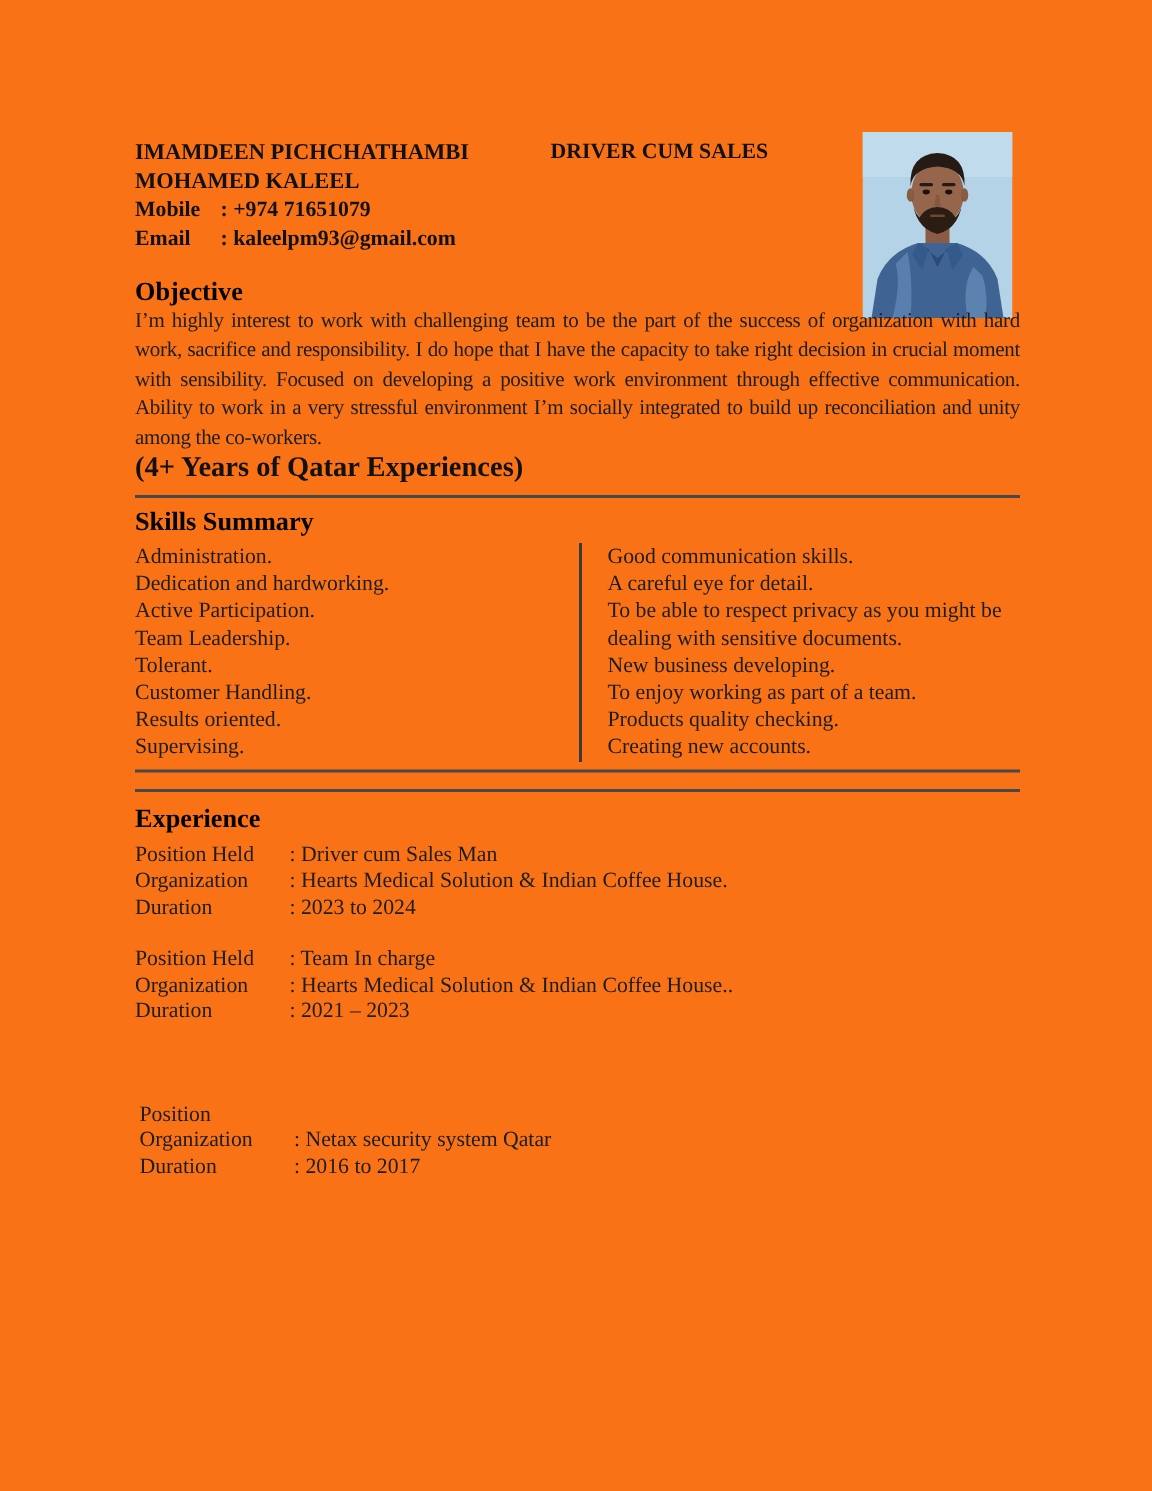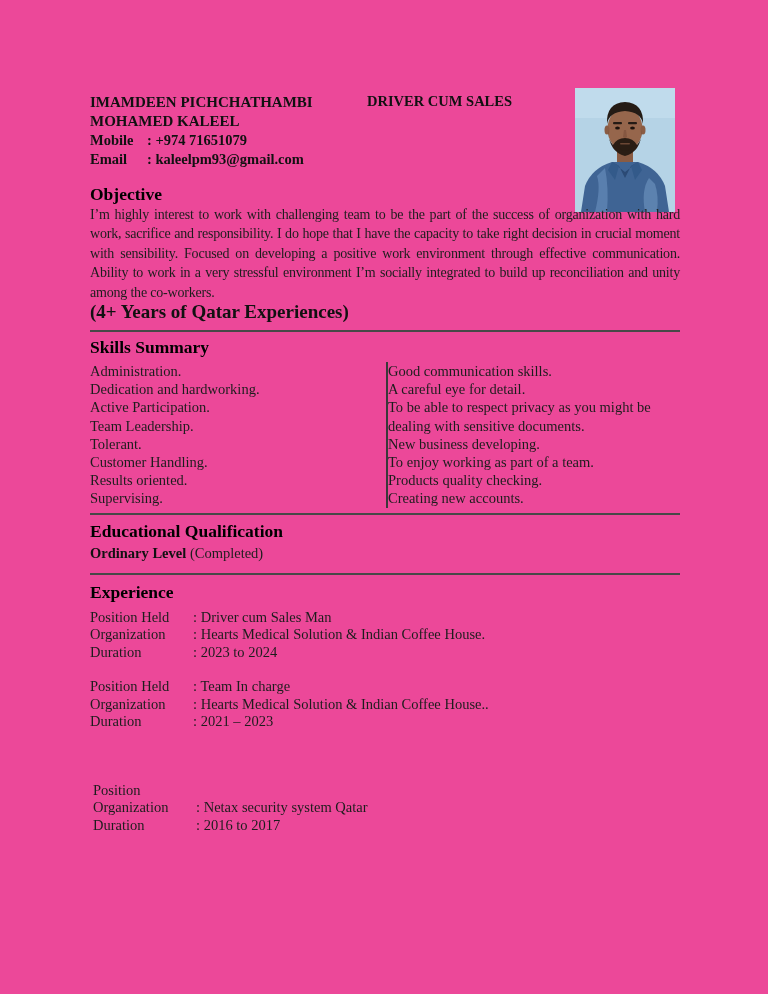--- a/index.html
+++ b/index.html
@@ -1,17 +1,17 @@
 <!DOCTYPE html>
 <html><head>
 <meta charset="utf-8">
 <style>
   html,body{margin:0;padding:0;background:#fff;}
   .page{
-    position:relative;width:768px;height:994px;background:#ec4899;overflow:hidden;
+    position:relative;width:768px;height:994px;background:#f97316;overflow:hidden;
     font-family:"Liberation Serif","DejaVu Serif",serif;color:#1e1e1e;
   }
   .content{position:absolute;left:90px;top:93px;width:590px;}
 
   
   .hdr{position:relative;}
   .name-line{font-weight:bold;font-size:15px;line-height:19px;color:#111;}
   .job-title{position:absolute;left:277px;top:0;font-weight:bold;font-size:14.5px;color:#111;white-space:nowrap;}
   .contact-row{font-weight:bold;font-size:14.5px;line-height:19px;color:#111;}
   .c-label{display:inline-block;width:57px;}
@@ -32,21 +32,21 @@
   .rule{height:2px;background:#484848;}
   .rule-1{margin-top:9px;}
   .rule-2{margin-top:5px;}
   .rule-3{margin-top:11px;}
 
   
   .skills-h{margin-top:4px;}
   .skills-cols{display:flex;margin-top:4px;align-items:flex-end;}
   .skills-left{width:296px;}
   .vdiv{width:2px;background:#3a3a3a;align-self:stretch;}
-  .skills-right{flex:1;padding-left:0;}
+  .skills-right{flex:1;padding-left:17px;}
   .skill{font-size:14.5px;line-height:18.2px;color:#1d1d1d;}
 
   
   .edu-h{margin-top:5px;}
   .edu-line{margin:2px 0 0;font-size:14.5px;line-height:18px;}
   .edu-level{font-weight:bold;color:#111;}
 
   
   .exp-h{margin-top:6px;}
   .exp-list{margin-top:6px;}
@@ -142,26 +142,20 @@
             <div class="skill">New business developing.</div>
             <div class="skill">To enjoy working as part of a team.</div>
             <div class="skill">Products quality checking.</div>
             <div class="skill">Creating new accounts.</div>
           </div>
       </div>
     </section>
 
     <div class="rule rule-2"></div>
 
-    <section>
-      <h2 class="edu-h">Educational Qualification</h2>
-      <p class="edu-line">
-        <span class="edu-level">Ordinary Level</span> <span>(Completed)</span>
-      </p>
-    </section>
 
     <div class="rule rule-3"></div>
 
     <section>
       <h2 class="exp-h">Experience</h2>
       <div class="exp-list">
 
       <div class="entry">
             <div>
 

